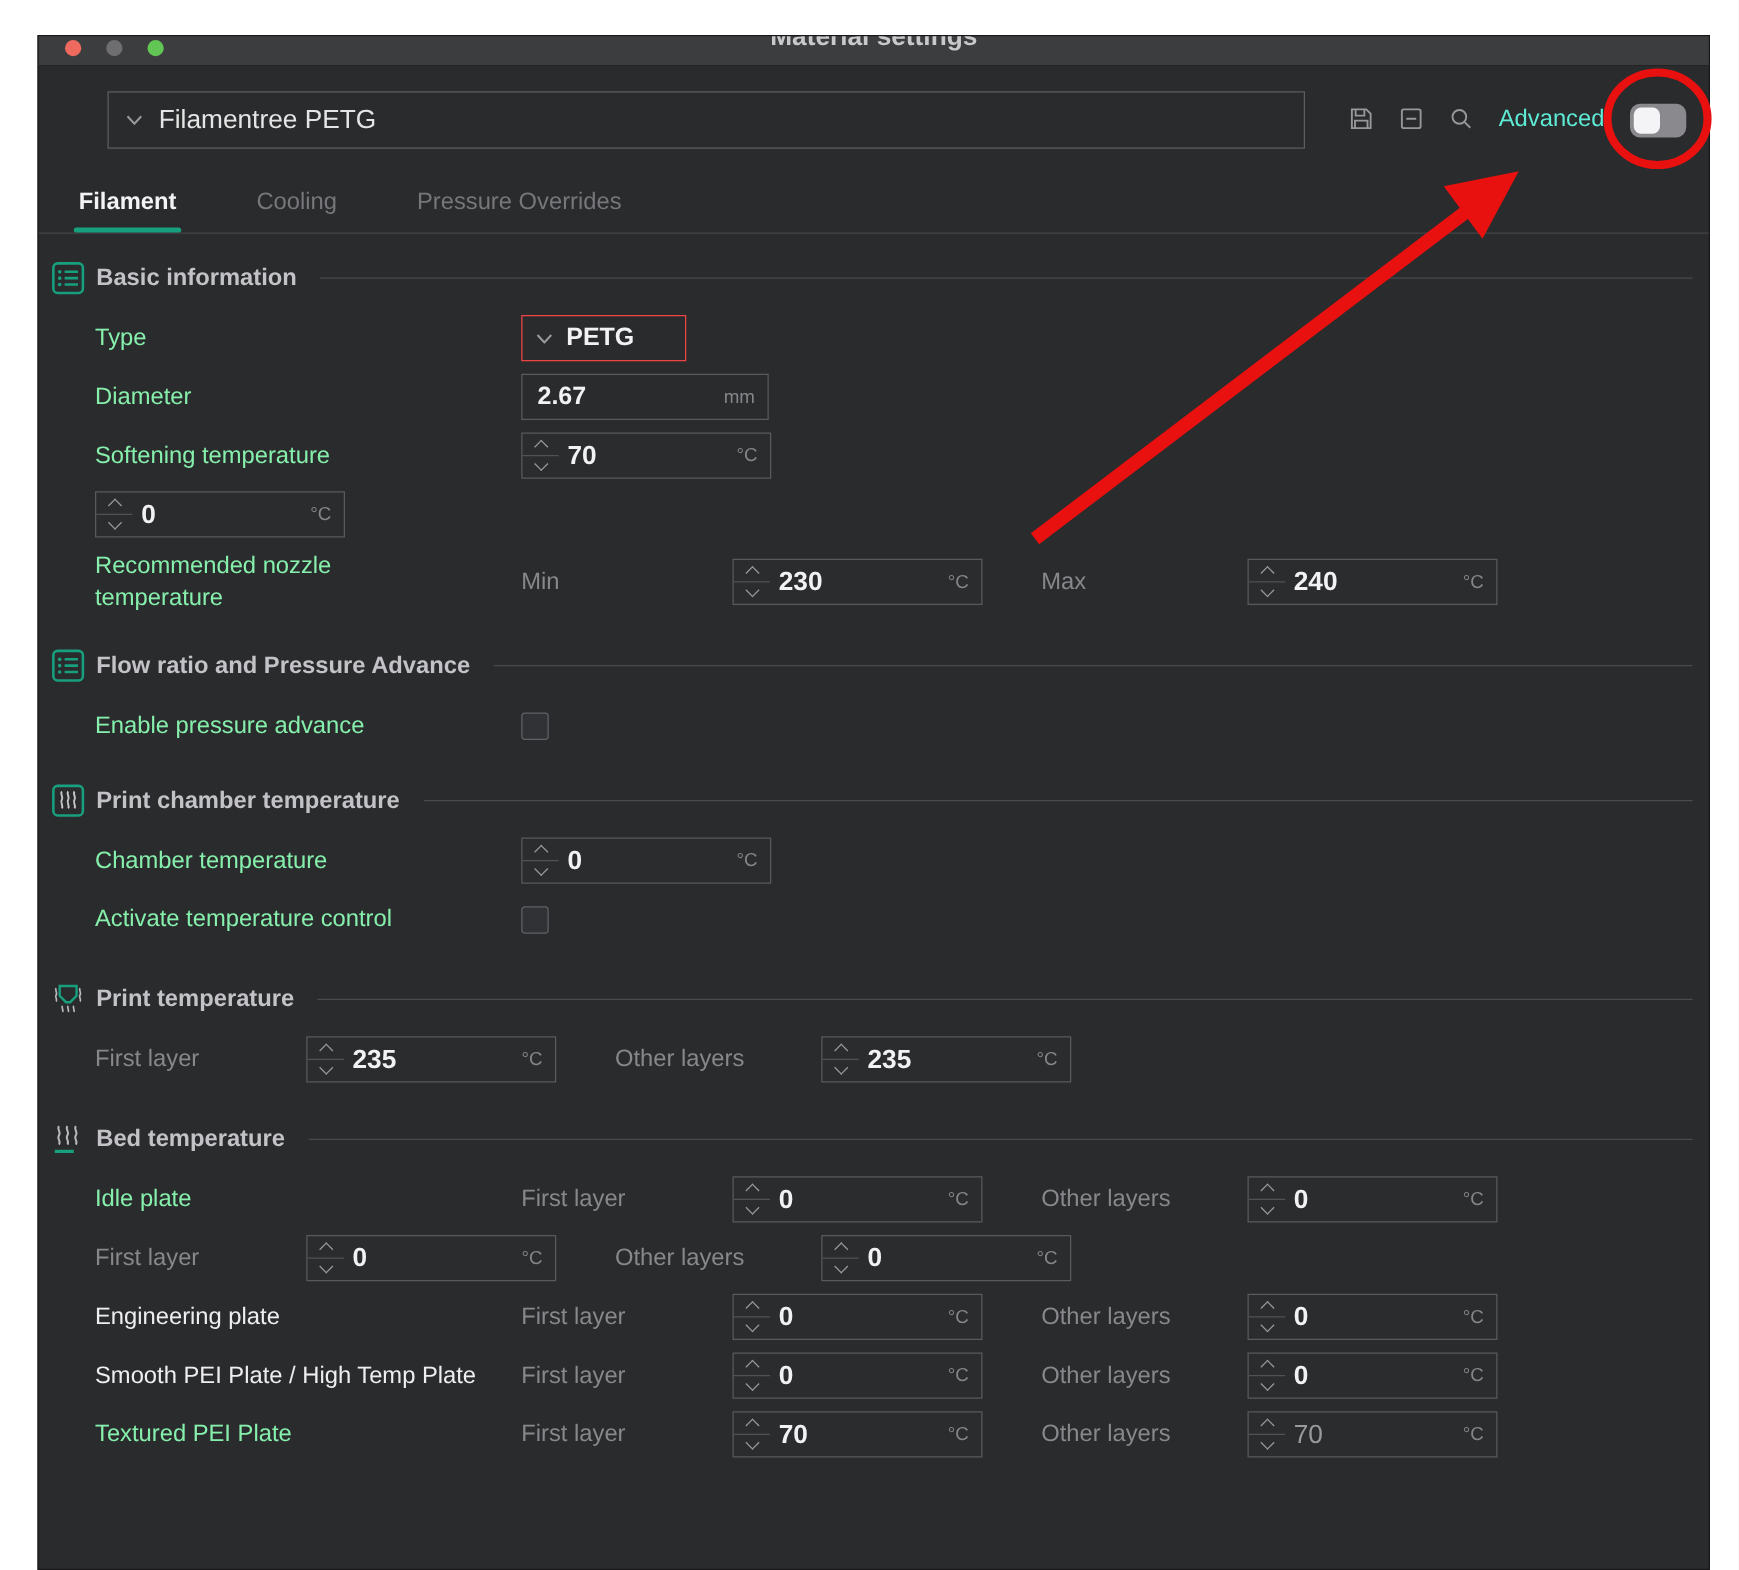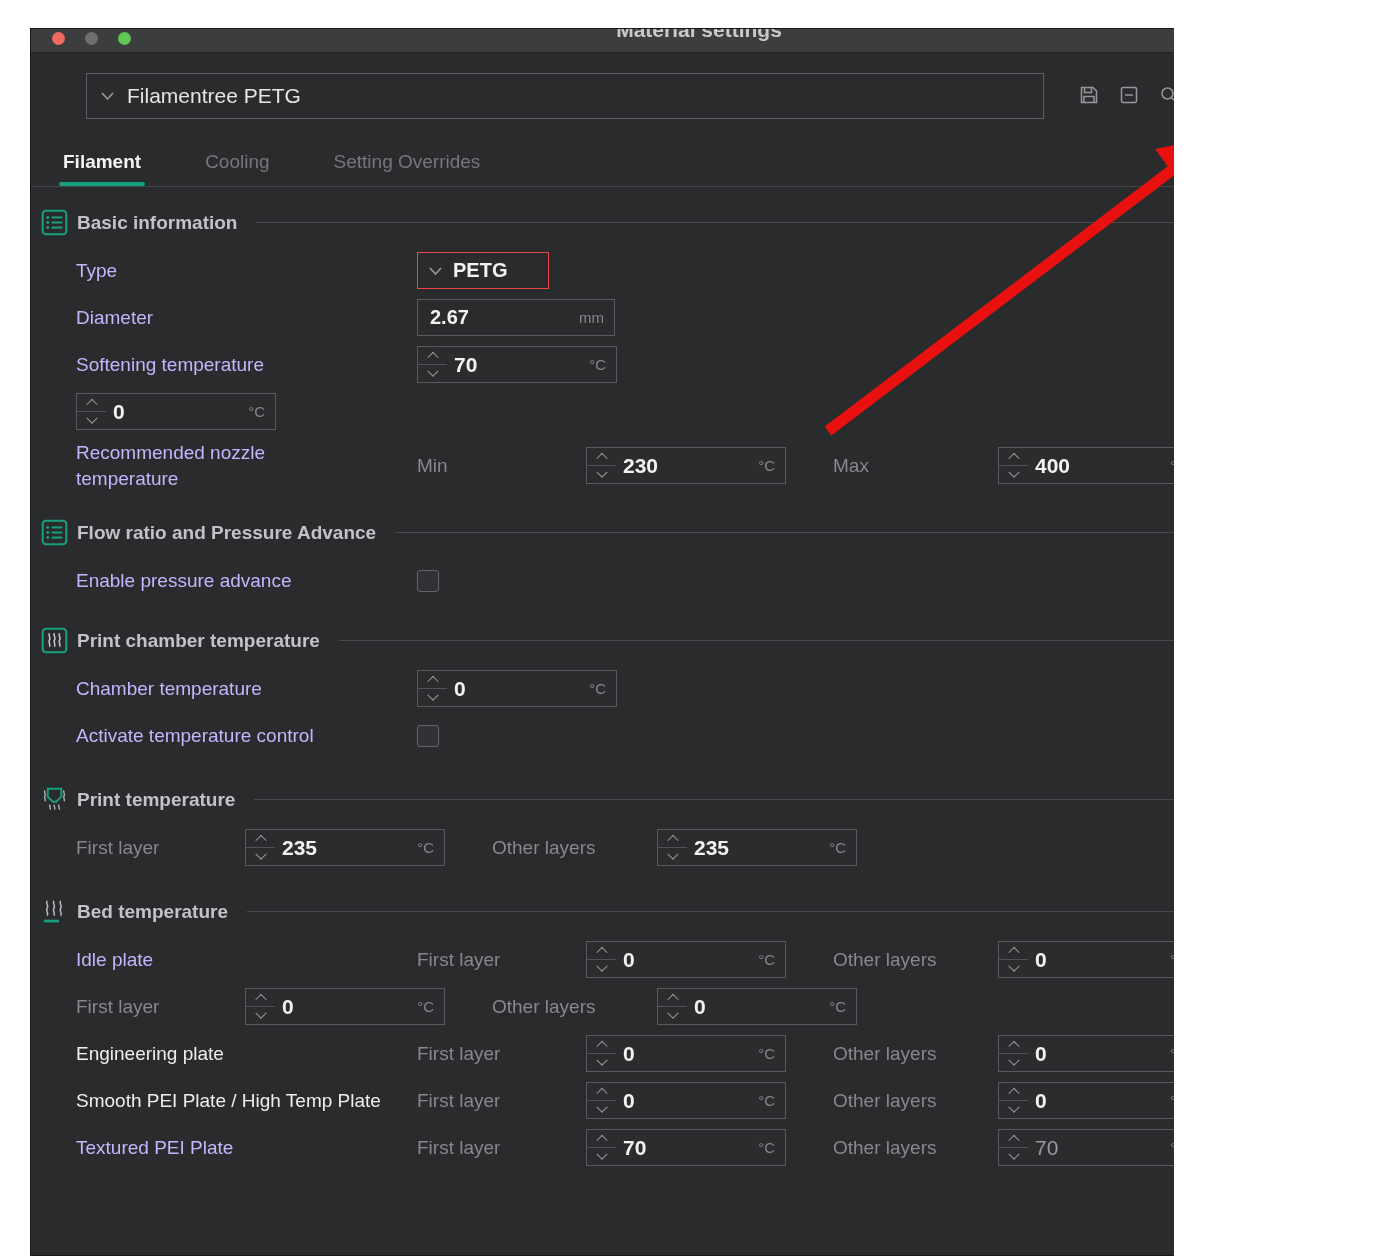--- a/index.html
+++ b/index.html
@@ -1,17 +1,17 @@
 <!DOCTYPE html>
 <html><head>
 <meta charset="utf-8">
 <style>
   * { margin:0; padding:0; box-sizing:border-box; }
   html,body { background:#ffffff; font-family:"Liberation Sans","DejaVu Sans",sans-serif; }
-  .stage { position:relative; width:1174px; height:1256px; background:#ffffff; overflow:hidden; }
+  .stage { position:relative; width:1391px; height:1256px; background:#ffffff; overflow:hidden; }
 
   .window { position:absolute; left:30px; top:28px; width:1338px; height:1228px;
             background:#2a2b2d; border:1px solid #18181a; }
 
   
   .titlebar { position:relative; height:24px; background:#3c3d3f; overflow:hidden;
               border-bottom:1px solid #232325; }
   .win-title { position:absolute; left:0; right:0; top:-11px; text-align:center;
                font-size:21px; font-weight:bold; color:#c9c9cc; }
   .lights { position:absolute; left:21px; top:3px; display:flex; gap:20px; }
@@ -48,21 +48,21 @@
 
   
   .body-pane { padding:0 13px 0 10px; }
   .section-header { display:flex; align-items:center; gap:9px; }
   .sec-icon { width:27px; height:27px; flex-shrink:0; }
   .sec-title { font-size:19px; font-weight:bold; color:#c3c3c7; white-space:nowrap; }
   .sec-rule { flex:1; height:1px; background:#4a4a4e; margin-left:10px; }
 
   .rows { padding-left:35px; }
   .row { display:flex; align-items:center; margin-top:10px; min-height:37px; }
-  .row-label { width:341px; flex-shrink:0; font-size:19px; color:#c4b5fd; line-height:1.35; }
+  .row-label { width:341px; flex-shrink:0; font-size:19px; color:#86efac; line-height:1.35; }
   .row-label .clamp { display:inline-block; }
   .clamp.w250 { max-width:250px; }
   .clamp.w330 { max-width:330px; }
   .row-label.bright { color:#eeeef0; }
   .sub-label { width:169px; flex-shrink:0; font-size:19px; color:#88888c; }
   .sub-label.second { width:165px; margin-left:47px; }
 
   .spin { width:200px; height:37px; border:1px solid #5a5a5e; background:#2b2c2e;
           display:flex; align-items:center; flex-shrink:0; }
   .spin-col { width:29px; height:100%; display:flex; flex-direction:column; }
@@ -141,21 +141,21 @@
 
       <span class="advanced-label">Advanced</span>
       <div class="toggle">
         <span class="knob"></span>
       </div>
     </div>
 
     <div class="tabs">
       <span class="tab active">Filament</span>
       <span class="tab">Cooling</span>
-      <span class="tab">Setting Overrides</span>
+      <span class="tab">Pressure Overrides</span>
     </div>
 
     <div class="body-pane">
 
       <div class="section-header sh-basic">
         <svg class="sec-icon" viewBox="0 0 24 24">
           <rect x="1.5" y="1.5" width="21" height="21" rx="3" fill="none" stroke="#17a07e" stroke-width="1.8"></rect>
           <circle cx="6" cy="7.5" r="1.3" fill="#17a07e"></circle>
             <line x1="9.5" y1="7.5" x2="19" y2="7.5" stroke="#17a07e" stroke-width="1.8"></line>
           <circle cx="6" cy="12" r="1.3" fill="#17a07e"></circle>
@@ -221,21 +221,21 @@
             </div>
             <span class="spin-val">230</span>
             <span class="unit">°C</span>
           </div>
           <div class="sub-label second">Max</div>
           <div class="spin">
             <div class="spin-col">
               <span class="spin-up"></span>
               <span class="spin-down"></span>
             </div>
-            <span class="spin-val">400</span>
+            <span class="spin-val">240</span>
             <span class="unit">°C</span>
           </div>
         </div>
       </div>
 
       <div class="section-header sh-flow">
         <svg class="sec-icon" viewBox="0 0 24 24">
           <rect x="1.5" y="1.5" width="21" height="21" rx="3" fill="none" stroke="#17a07e" stroke-width="1.8"></rect>
           <circle cx="6" cy="7.5" r="1.3" fill="#17a07e"></circle>
             <line x1="9.5" y1="7.5" x2="19" y2="7.5" stroke="#17a07e" stroke-width="1.8"></line>

